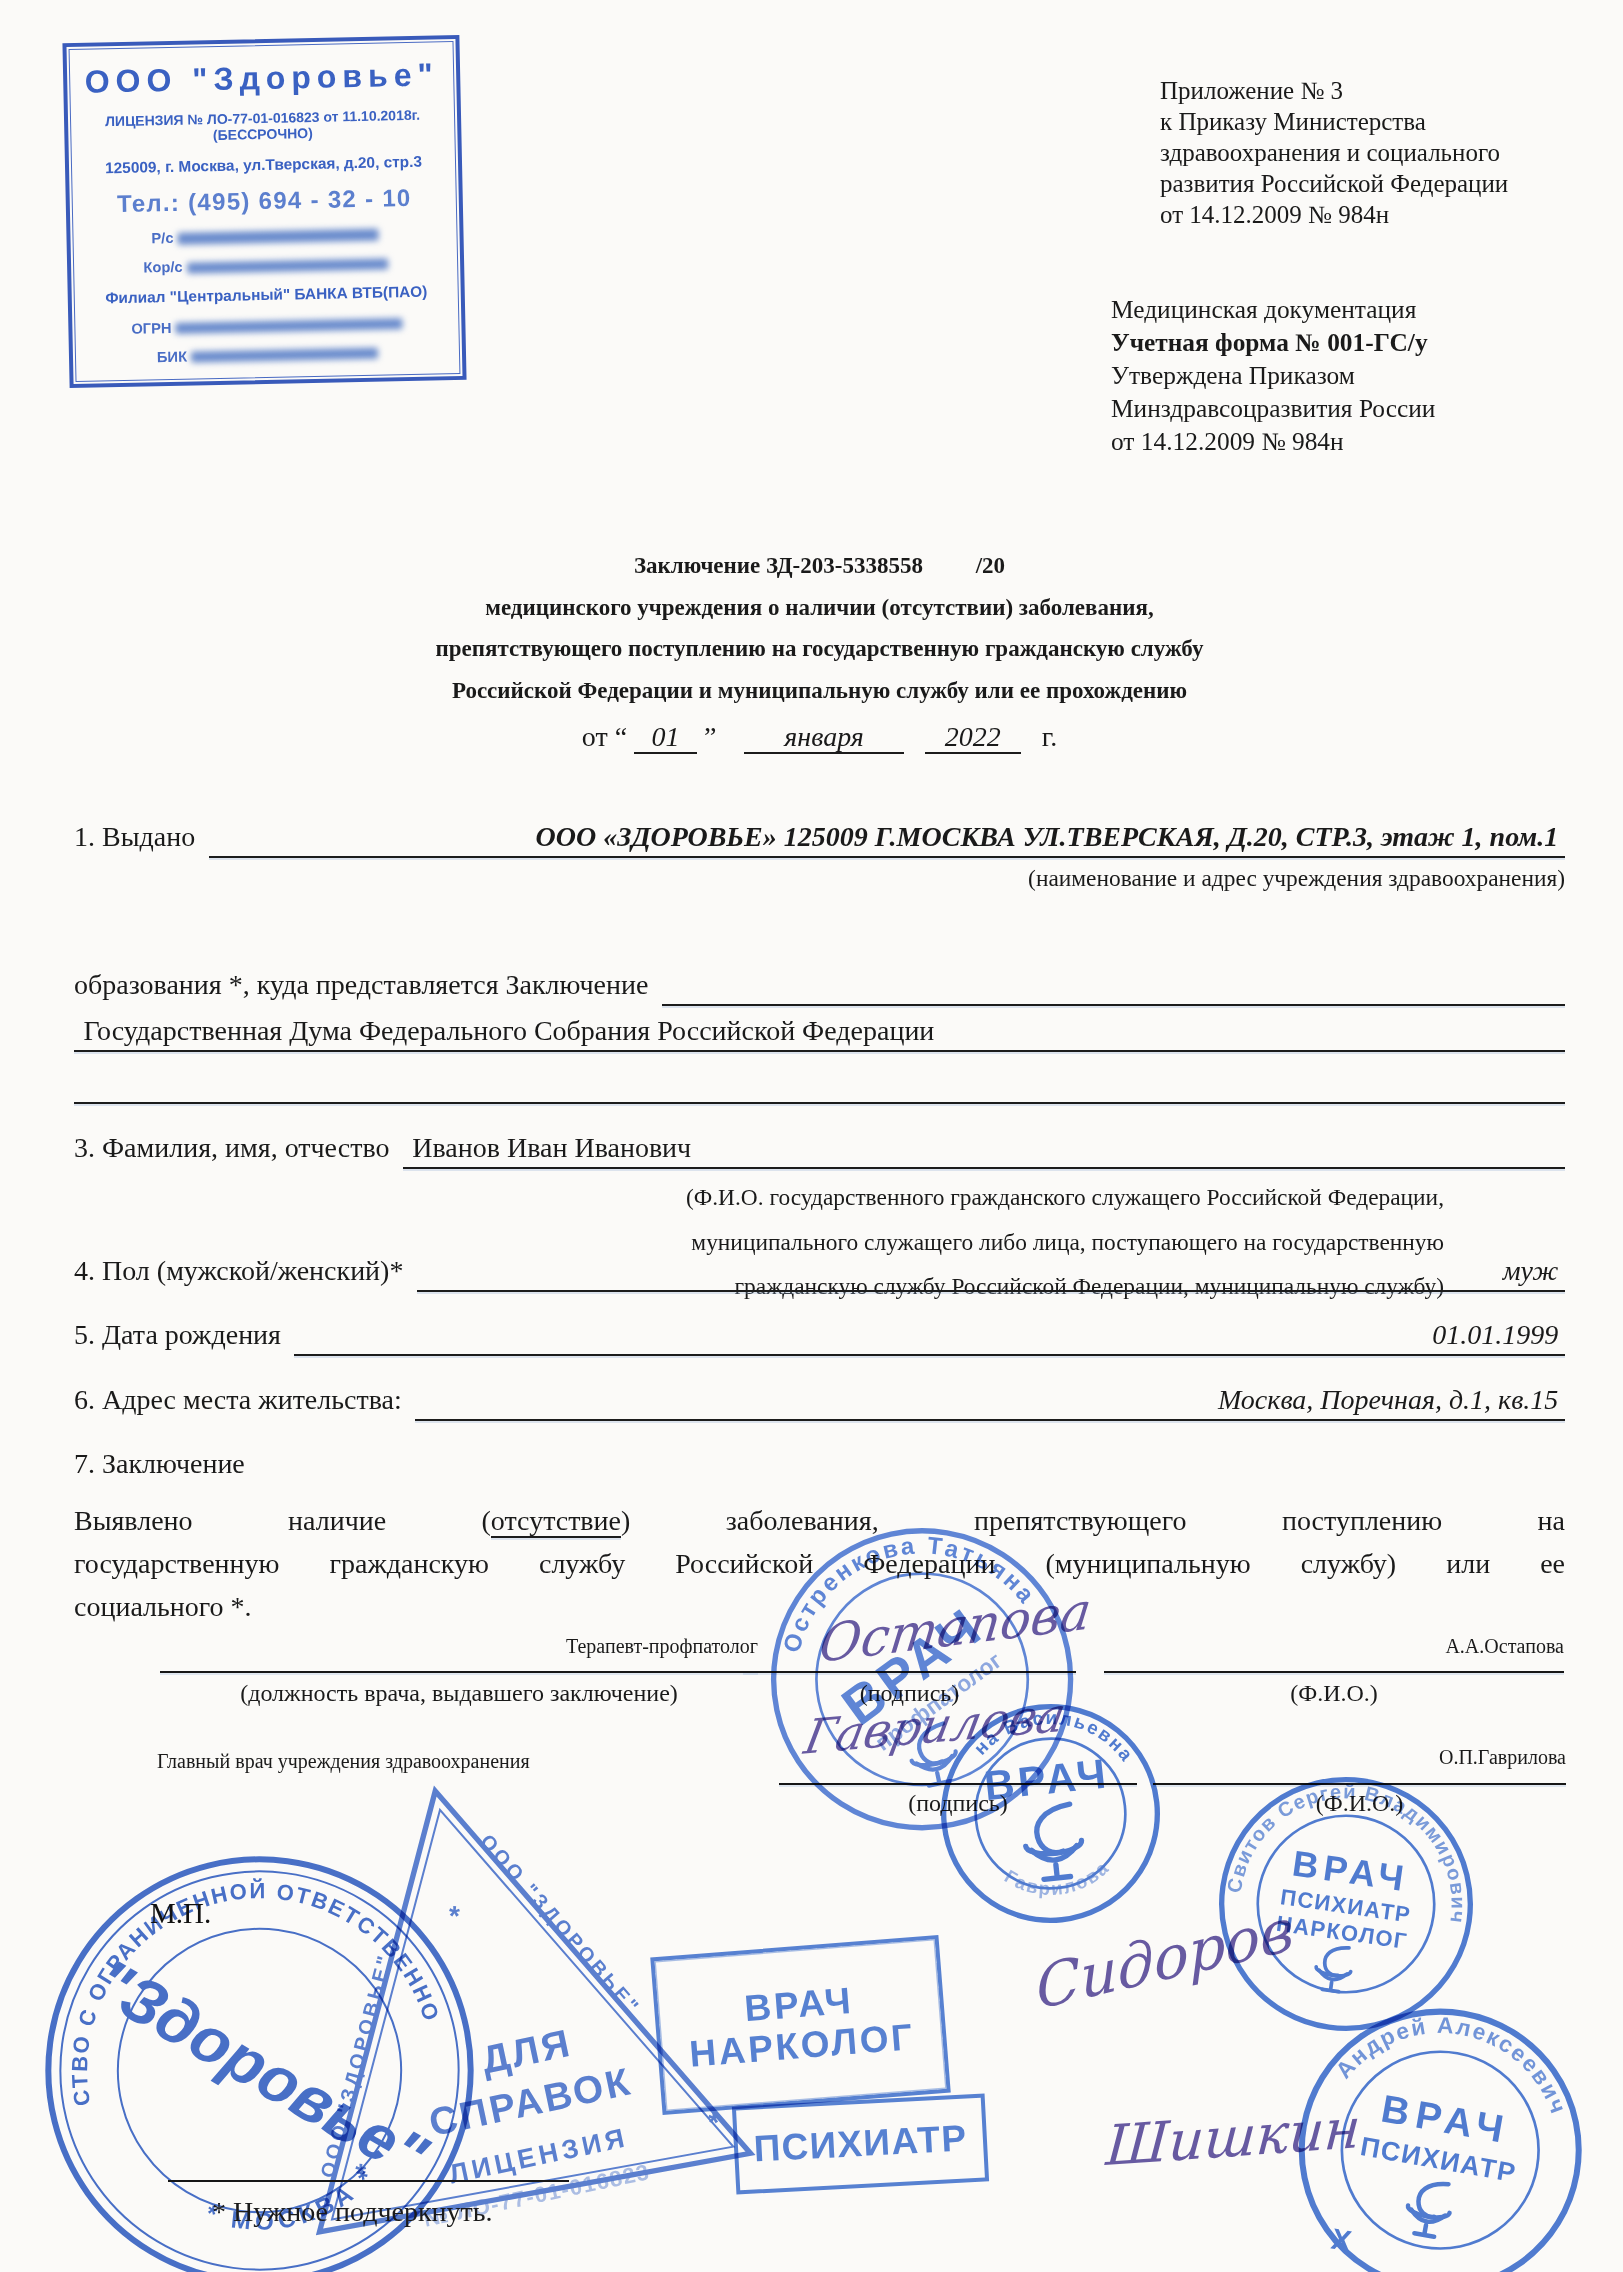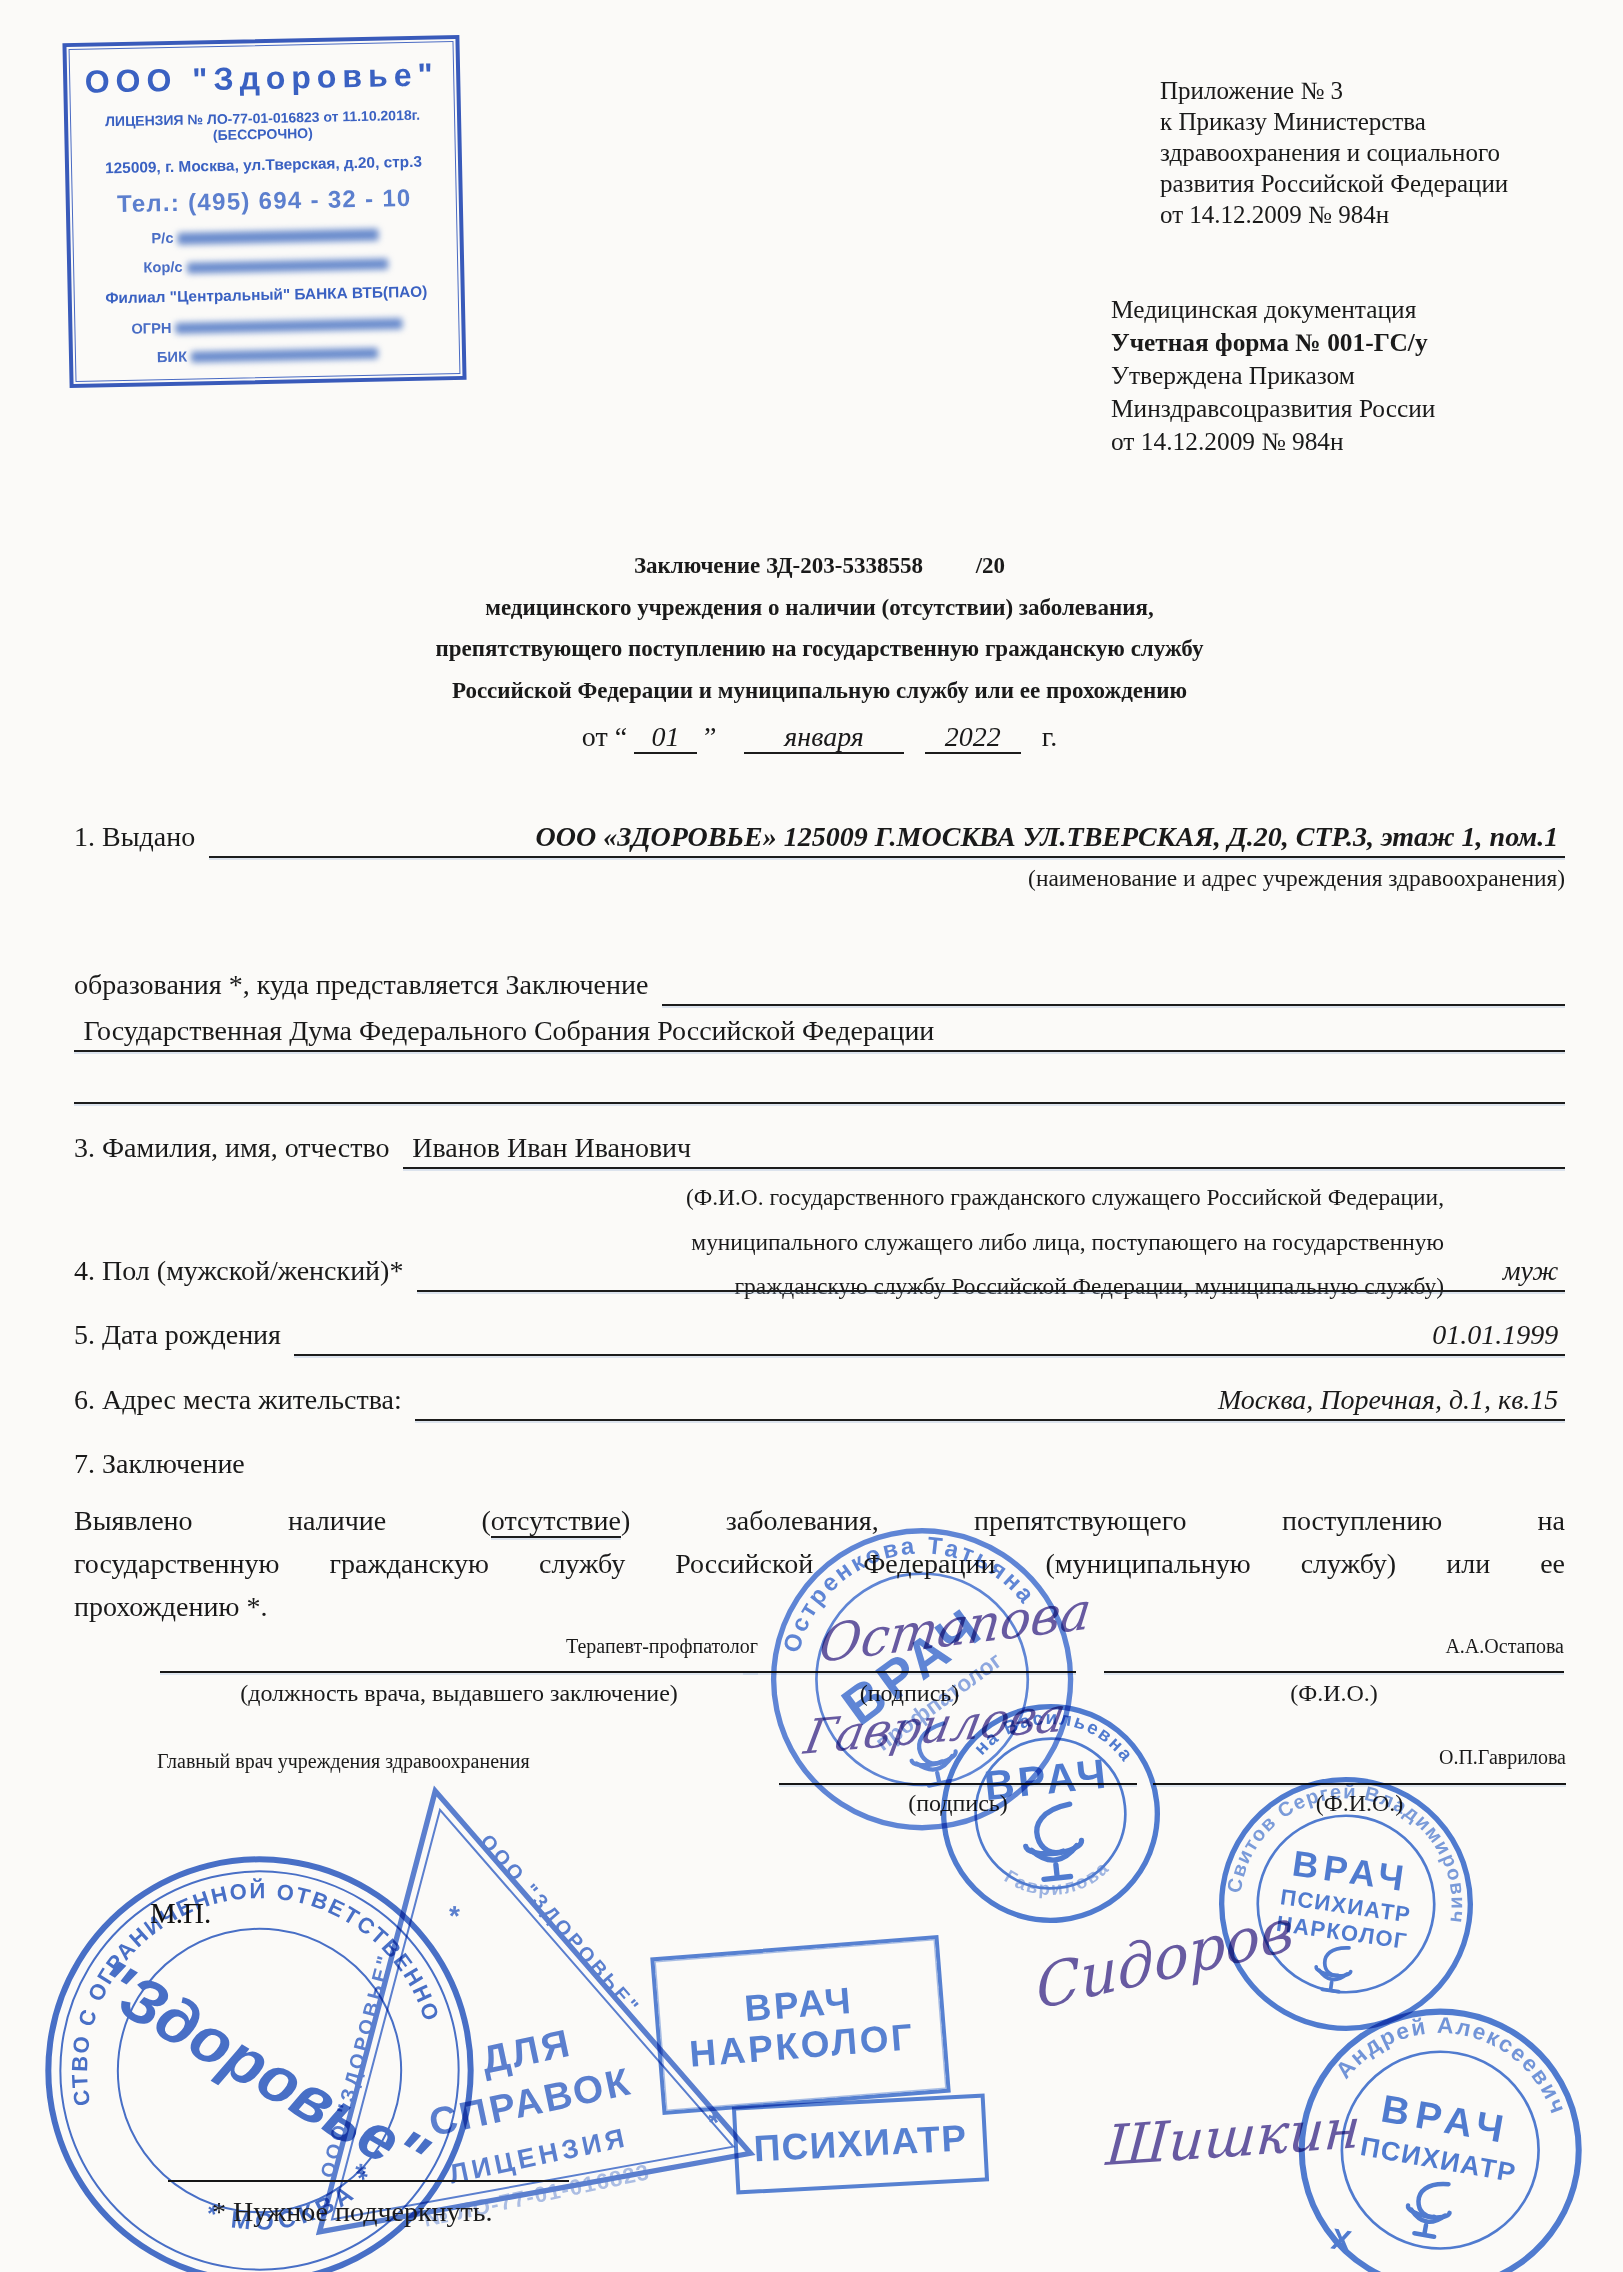--- a/index.html
+++ b/index.html
@@ -165,21 +165,21 @@
   <div class="abs item row" style="top:1384px">
     <span class="lbl">6. Адрес места жительства:</span>
     <span class="fill vline val">Москва, Поречная, д.1, кв.15</span>
   </div>
   <div class="abs item" style="top:1448px">7. Заключение</div>
 
   <div class="abs item just" style="top:1505px">
     <span>Выявлено наличие (</span><span class="u3">отсутствие</span><span>) заболевания, препятствующего поступлению на</span>
   </div>
   <div class="abs item just" style="top:1548px">государственную гражданскую службу Российской Федерации (муниципальную службу) или ее</div>
-  <div class="abs item" style="top:1591px">прохождению *.</div>
+  <div class="abs item" style="top:1591px">социального *.</div>
 
   <div class="abs sigbox ctr hr" style="left:160px;top:1635px;width:598px;height:36px">Терапевт-профпатолог</div>
   <div class="abs capbox" style="left:160px;top:1680px;width:598px">(должность врача, выдавшего заключение)</div>
   <div class="abs hr" style="left:743px;top:1635px;width:333px;height:36px"></div>
   <div class="abs capbox" style="left:743px;top:1680px;width:333px">(подпись)</div>
   <div class="abs sigbox ctr hr" style="left:1104px;top:1635px;width:460px;height:36px">А.А.Остапова</div>
   <div class="abs capbox" style="left:1104px;top:1680px;width:460px">(Ф.И.О.)</div>
 
   <div class="abs sigbox" style="left:157px;top:1750px">Главный врач учреждения здравоохранения</div>
   <div class="abs hr" style="left:779px;top:1746px;width:358px;height:37px"></div>

